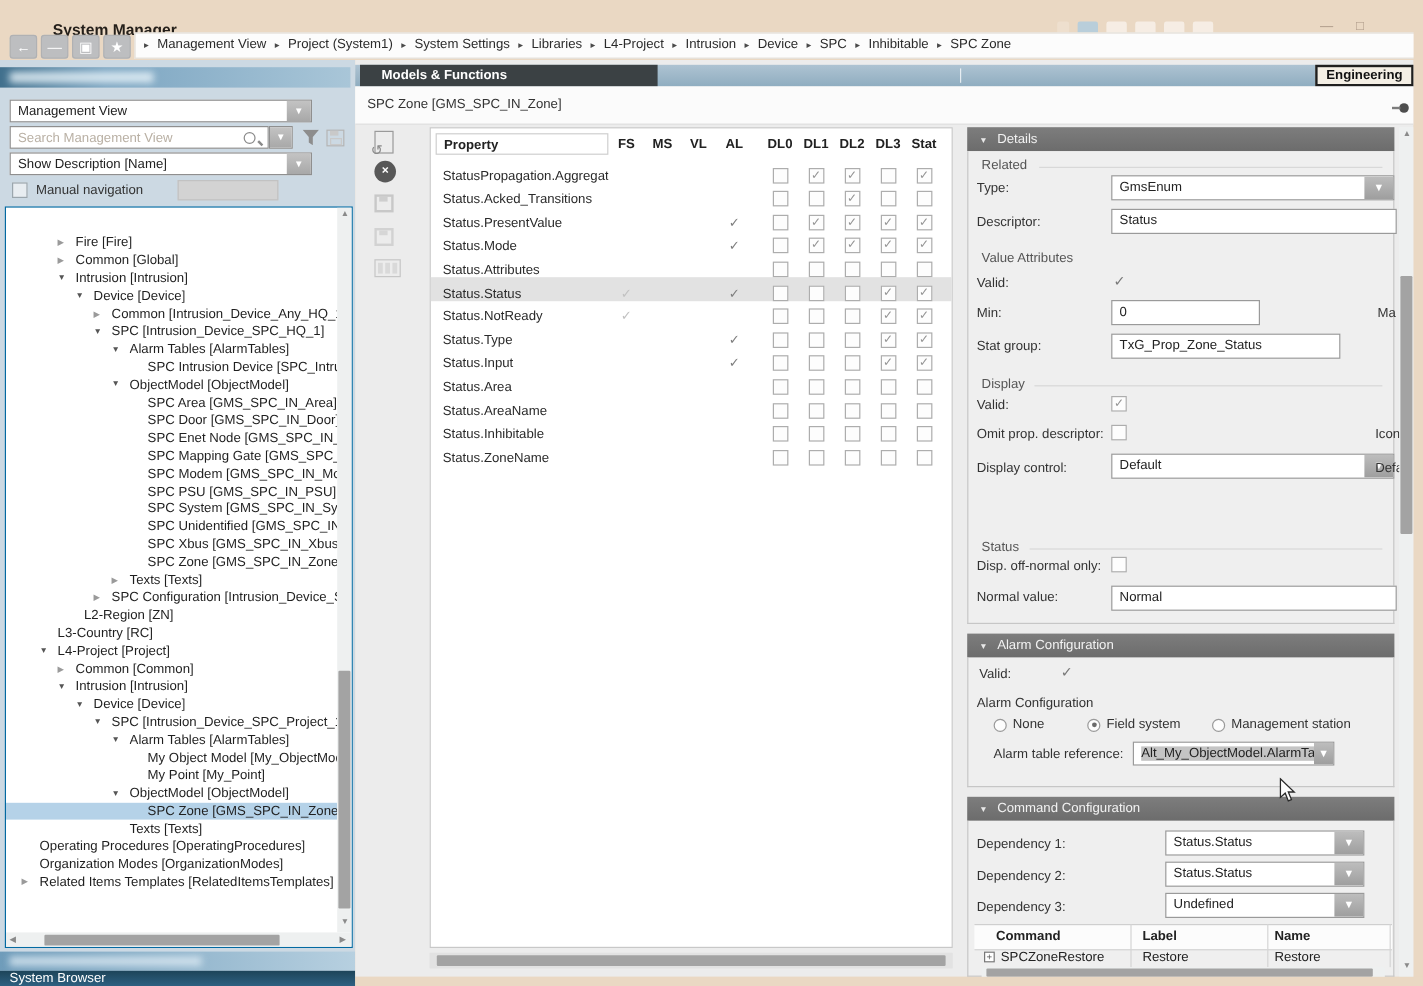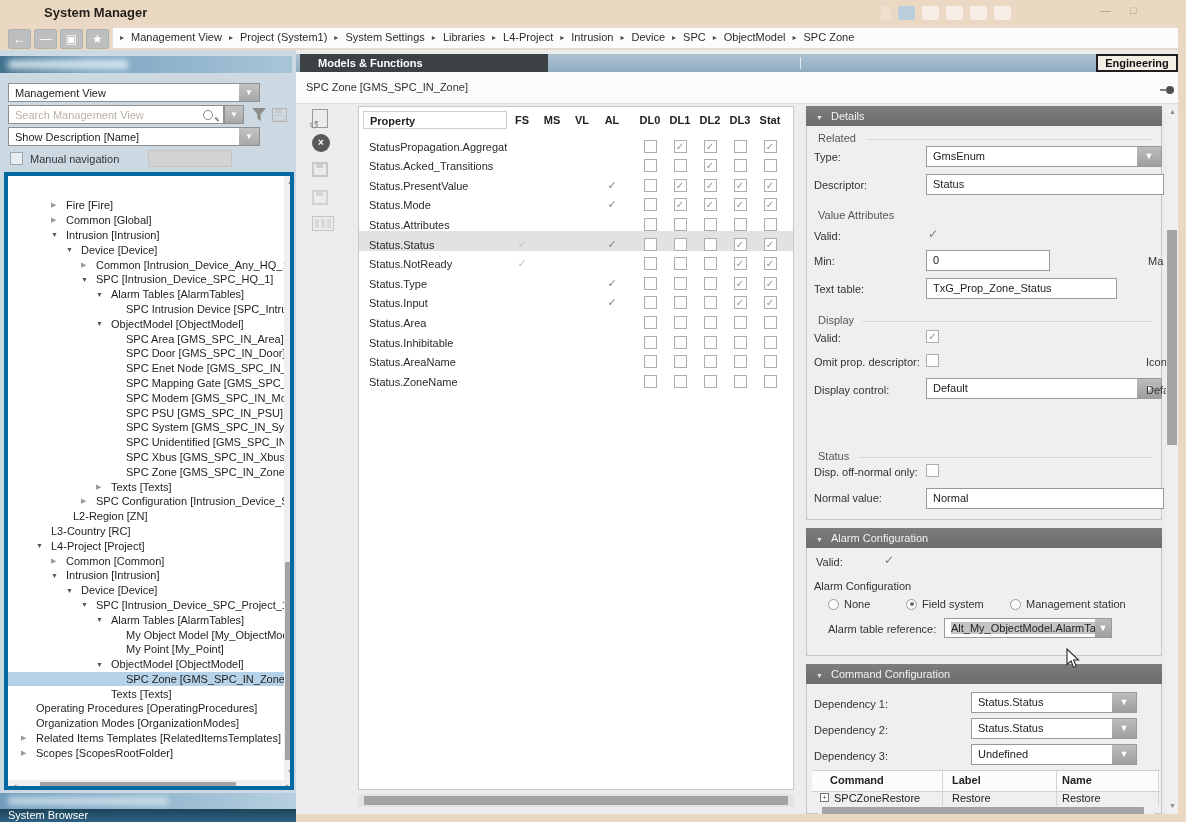--- a/index.html
+++ b/index.html
@@ -1,20 +1,20 @@
 <!DOCTYPE html>
 <html><head>
 <meta charset="utf-8">
 <style>
   html,body{margin:0;padding:0;}
   body{font-family:"Liberation Sans","DejaVu Sans",sans-serif;}
   .window{position:relative;width:1186px;height:822px;background:#ead8c3;overflow:hidden;}
   .abs{position:absolute;}
   
-  .titlebar{left:0;top:0;width:1186px;height:26px;background:#ead8c3;}
+  .titlebar{left:0;top:12px;width:1186px;height:26px;background:#ead8c3;}
   .title-text{left:44px;top:5px;font-size:13px;font-weight:bold;color:#241f1a;}
   .winctl{top:6px;width:17px;height:14px;background:rgba(255,255,255,.55);border-radius:2px;}
   .winctl.blue{background:rgba(173,204,224,.8);}
   .winglyph{top:4px;font-size:11px;color:rgba(120,100,85,.55);}
   .toolbar-btn{top:29px;width:23px;height:20px;background:#bdbec0;border-radius:3px;color:#fff;
     font-size:12px;text-align:center;line-height:20px;box-shadow:0 0 0 1px #b0b1b3 inset;}
   .crumbbar{left:112px;top:27px;width:1074px;height:22px;background:#fcfcfc;border:1px solid #e2ddd5;box-sizing:border-box;}
   .crumbs{left:120px;top:31px;display:flex;align-items:center;gap:7px;font-size:11px;color:#2b2b2b;white-space:nowrap;}
   .crumb-sep{font-size:8px;color:#4a4a4a;}
   .crumb{cursor:default;}
@@ -29,21 +29,21 @@
   .placeholder{color:#b9b0a4;}
   .mag-icon{position:absolute;width:8px;height:8px;border:1.5px solid #8a8a8a;border-radius:50%;}
   .mag-handle{position:absolute;width:1.5px;height:5px;background:#8a8a8a;transform:rotate(-45deg);}
   .funnel{position:absolute;width:14px;height:13px;background:#8d8d8d;clip-path:polygon(0 0,100% 0,62% 48%,62% 100%,38% 82%,38% 48%);}
   .disk{position:absolute;width:15px;height:14px;border:1.5px solid #b5b5b5;box-sizing:border-box;}
   .disk:before{content:"";position:absolute;left:2px;top:0;width:7px;height:4px;background:#c9c9c9;}
   .disk:after{content:"";position:absolute;left:2px;bottom:0;width:8px;height:4px;border:1px solid #c9c9c9;}
   .checkbox{width:13px;height:13px;background:#fdfdfd;border:1px solid #adadad;box-sizing:border-box;
     font-size:10px;line-height:11px;text-align:center;color:#959595;}
   .disabled-btn{background:#d3d3d3;border:1px solid #c2c2c2;box-sizing:border-box;}
-  .treebox{left:4px;top:122px;width:290px;height:618px;background:#fff;border:4px solid #0369a1;box-sizing:border-box;overflow:hidden;}
+  .treebox{left:4px;top:122px;width:290px;height:618px;background:#fff;border:1px solid #0369a1;box-sizing:border-box;overflow:hidden;}
   .tree-rows{position:absolute;left:0;top:22px;width:276px;}
   .tree-row{height:14.8px;display:flex;align-items:center;white-space:nowrap;font-size:11px;color:#1f1f1f;overflow:hidden;}
   .tree-row.selected{background:#b5d2e8;}
   .tree-arrow{width:15px;flex:none;font-size:7px;color:#9a9a9a;text-align:left;}
   .tree-arrow.exp{color:#555;}
   .tree-label{overflow:hidden;text-overflow:clip;}
   .vscroll{background:#eef0f0;}
   .scroll-thumb{position:absolute;background:#a3a3a3;border-radius:1px;}
   .scroll-arrow{position:absolute;font-size:7px;color:#8a8a8a;line-height:8px;}
   .sb-blurbar{left:0;top:743px;width:296px;height:16px;background:linear-gradient(90deg,#6f9cba,#b7d0e0);}
@@ -144,21 +144,21 @@
       <span class="crumb">Libraries</span>
       <span class="crumb-sep">▸</span>
       <span class="crumb">L4-Project</span>
       <span class="crumb-sep">▸</span>
       <span class="crumb">Intrusion</span>
       <span class="crumb-sep">▸</span>
       <span class="crumb">Device</span>
       <span class="crumb-sep">▸</span>
       <span class="crumb">SPC</span>
       <span class="crumb-sep">▸</span>
-      <span class="crumb">ObjectModel</span>
+      <span class="crumb">Inhibitable</span>
       <span class="crumb-sep">▸</span>
       <span class="crumb">SPC Zone</span>
     </div>
 
   <div class="abs sidebar">
     <div class="abs sb-caption">
       <div class="sb-caption-blur"></div>
     </div>
 
     <div class="abs sel-box" style="left:8px;top:33px;width:252px">
@@ -328,24 +328,20 @@
             <span class="tree-arrow"></span>
             <span class="tree-label">Operating Procedures [OperatingProcedures]</span>
           </div>
           <div class="tree-row" style="padding-left: 13px;">
             <span class="tree-arrow"></span>
             <span class="tree-label">Organization Modes [OrganizationModes]</span>
           </div>
           <div class="tree-row" style="padding-left: 13px;">
             <span class="tree-arrow">▶</span>
             <span class="tree-label">Related Items Templates [RelatedItemsTemplates]</span>
-          </div>
-          <div class="tree-row" style="padding-left: 13px;">
-            <span class="tree-arrow">▶</span>
-            <span class="tree-label">Scopes [ScopesRootFolder]</span>
           </div>
         </div>
 
       <div class="abs vscroll" style="left:276px;top:0;width:12px;height:604px">
         <span class="scroll-arrow" style="left:3px;top:2px">▲</span>
         <span class="scroll-arrow" style="left:3px;top:592px">▼</span>
         <div class="scroll-thumb" style="left:1px;top:386px;width:10px;height:198px"></div>
       </div>
 
       <div class="abs vscroll" style="left:0;top:604px;width:288px;height:13px">
@@ -626,44 +622,44 @@
             <div class="checkbox"></div>
           </div>
           <div class="pr-box">
             <div class="checkbox"></div>
           </div>
           <div class="pr-box">
             <div class="checkbox"></div>
           </div>
         </div>
         <div class="prop-row">
+          <div class="pr-name">Status.AreaName</div>
+          <div class="pr-mark"></div>
+          <div class="pr-mark"></div>
+          <div class="pr-mark"></div>
+          <div class="pr-mark"></div>
+          <div class="ph-gap"></div>
+          <div class="pr-box">
+            <div class="checkbox"></div>
+          </div>
+          <div class="pr-box">
+            <div class="checkbox"></div>
+          </div>
+          <div class="pr-box">
+            <div class="checkbox"></div>
+          </div>
+          <div class="pr-box">
+            <div class="checkbox"></div>
+          </div>
+          <div class="pr-box">
+            <div class="checkbox"></div>
+          </div>
+        </div>
+        <div class="prop-row">
           <div class="pr-name">Status.Inhibitable</div>
-          <div class="pr-mark"></div>
-          <div class="pr-mark"></div>
-          <div class="pr-mark"></div>
-          <div class="pr-mark"></div>
-          <div class="ph-gap"></div>
-          <div class="pr-box">
-            <div class="checkbox"></div>
-          </div>
-          <div class="pr-box">
-            <div class="checkbox"></div>
-          </div>
-          <div class="pr-box">
-            <div class="checkbox"></div>
-          </div>
-          <div class="pr-box">
-            <div class="checkbox"></div>
-          </div>
-          <div class="pr-box">
-            <div class="checkbox"></div>
-          </div>
-        </div>
-        <div class="prop-row">
-          <div class="pr-name">Status.AreaName</div>
           <div class="pr-mark"></div>
           <div class="pr-mark"></div>
           <div class="pr-mark"></div>
           <div class="pr-mark"></div>
           <div class="ph-gap"></div>
           <div class="pr-box">
             <div class="checkbox"></div>
           </div>
           <div class="pr-box">
             <div class="checkbox"></div>
@@ -730,21 +726,21 @@
 
   <div class="abs flabel" style="left:814px;top:230px">Valid:</div>
   <div class="abs checkmark" style="left:928px;top:227px">✓</div>
 
   <div class="abs flabel" style="left:814px;top:255px">Min:</div>
   <div class="abs input" style="left:926px;top:250px;width:124px">
     <span>0</span>
   </div>
   <div class="abs cutlabel" style="left:1148px;top:255px">Ma</div>
 
-  <div class="abs flabel" style="left:814px;top:283px">Text table:</div>
+  <div class="abs flabel" style="left:814px;top:283px">Stat group:</div>
   <div class="abs input" style="left:926px;top:278px;width:191px">
     <span>TxG_Prop_Zone_Status</span>
   </div>
 
   <div class="abs fgroup" style="left:818px;top:314px">Display</div>
   <div class="abs grp-line" style="left:862px;top:321px;width:290px"></div>
 
   <div class="abs flabel" style="left:814px;top:332px">Valid:</div>
   <div class="abs checkbox" style="left:926px;top:330px"><span>✓</span></div>
 

